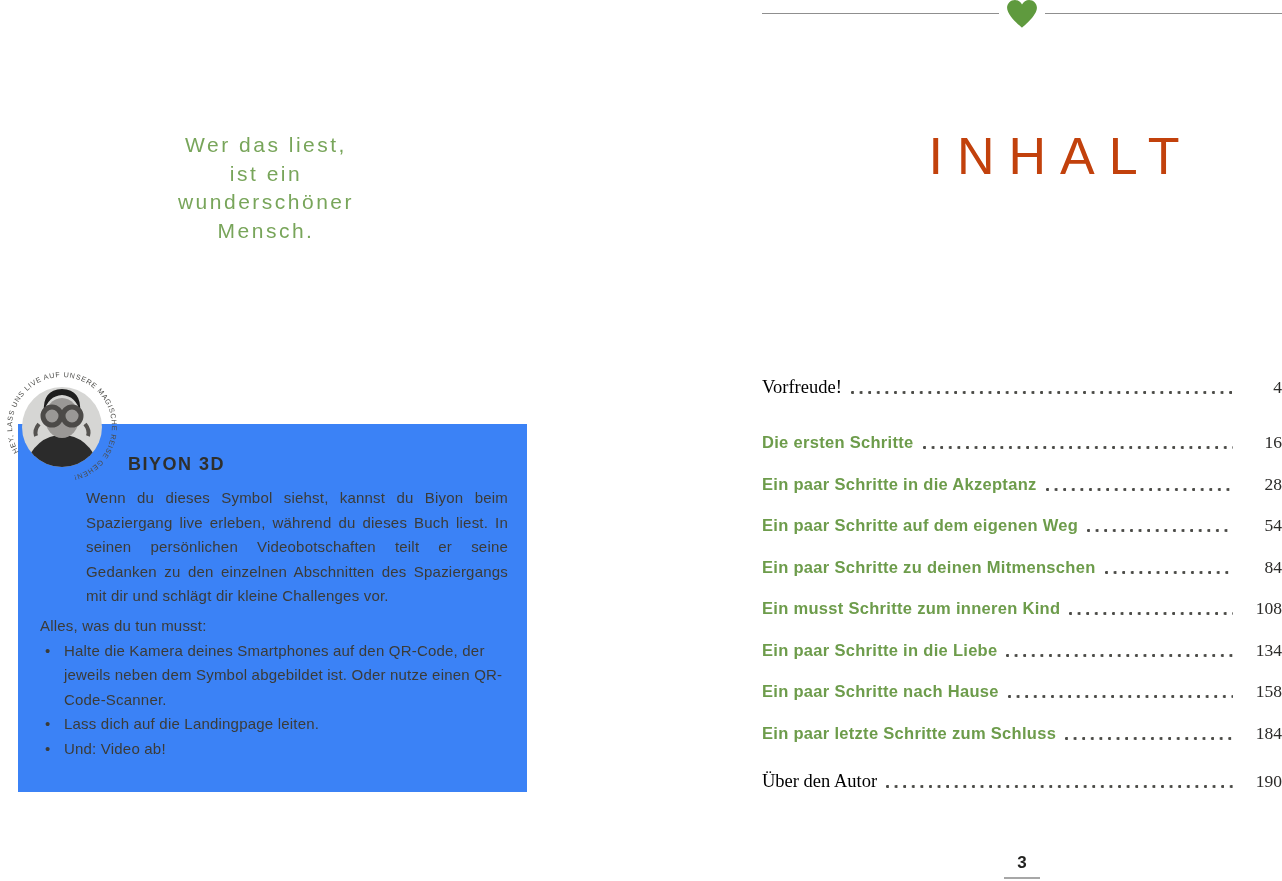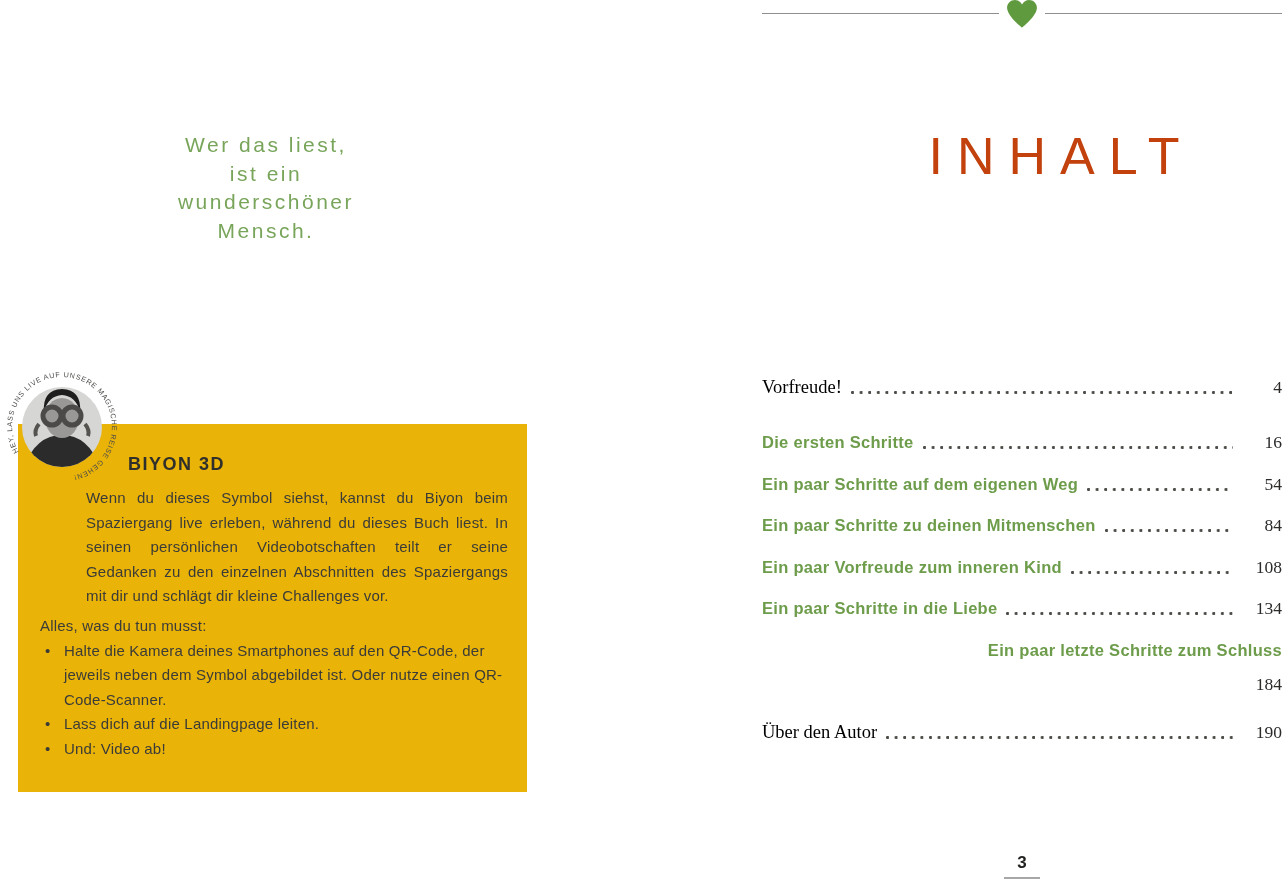--- a/index.html
+++ b/index.html
@@ -6,21 +6,21 @@
   html,body { background:#ffffff; }
   body { font-family:"Liberation Sans", sans-serif; }
   .spread { position:relative; width:1282px; height:881px; background:#ffffff; overflow:hidden; }
 
   
   .quote { position:absolute; left:66px; top:131px; width:400px; text-align:center;
            color:#78a55a; font-size:21px; line-height:28.5px; letter-spacing:2.5px;
            font-weight:500; }
 
   .info-box { position:absolute; left:18px; top:424px; width:509px; height:368px;
-              background:#eab308; }
+              background:#3b82f6; }
   .info-box .box-title { position:absolute; left:110px; top:30px; font-size:18px;
               font-weight:700; color:#2f2f2c; letter-spacing:1.5px; }
   .box-body { position:absolute; left:22px; top:62px; width:468px; color:#3b3b38;
               font-size:15px; line-height:24.6px; letter-spacing:0.2px; }
   .box-paragraph { text-align:justify;margin-left:46px; }
   .list-intro { margin-top:5px; }
   .box-list { list-style:none; }
   .box-list li { position:relative; padding-left:24px; }
   .box-list li::before { content:"•"; position:absolute; left:5px; top:0; color:#3b3b38; }
 
@@ -44,21 +44,21 @@
   .toc-row.green .label { font-size:16.5px; font-weight:700; color:#6d9c4b;
               letter-spacing:0.3px; line-height:25px; }
   .toc-row .leader { flex:1 1 auto; height:3px; margin:0 9px 6px 9px;
               background-image:radial-gradient(circle at 1.5px 1.5px, #4b4b47 1.3px, transparent 1.7px);
               background-size:8.6px 3px; background-repeat:repeat-x; }
   .toc-row .pagenum { width:40px; text-align:right;
               font-family:"Liberation Serif", serif; font-size:17.5px; color:#2c2b29;
               line-height:25px; }
   .toc-row.gap-big { margin-bottom:30px; }
   .toc-row.green { margin-bottom:16.5px; }
-  .toc-row.green.gap-last { margin-bottom:22px;flex-direction:column; }
+  .toc-row.green.gap-last { margin-bottom:22px; }
 
   .folio { position:absolute; left:1002px; top:853px; width:40px; text-align:center;
            font-size:17px; font-weight:700; color:#222220; }
   .folio-rule { position:absolute; left:1004px; top:877px; width:36px; height:2px;
            background:#a7a7a7; }
 </style>
 </head>
 <body>
 
 <div class="spread">
@@ -126,38 +126,48 @@
       <span class="label">Vorfreude!</span>
       <span class="leader"></span>
       <span class="pagenum">4</span>
     </div>
     <div class="toc-row green">
       <span class="label">Die ersten Schritte</span>
       <span class="leader"></span>
       <span class="pagenum">16</span>
     </div>
     <div class="toc-row green">
+      <span class="label">Ein paar Schritte in die Akzeptanz</span>
+      <span class="leader"></span>
+      <span class="pagenum">28</span>
+    </div>
+    <div class="toc-row green">
       <span class="label">Ein paar Schritte auf dem eigenen Weg</span>
       <span class="leader"></span>
       <span class="pagenum">54</span>
     </div>
     <div class="toc-row green">
       <span class="label">Ein paar Schritte zu deinen Mitmenschen</span>
       <span class="leader"></span>
       <span class="pagenum">84</span>
     </div>
     <div class="toc-row green">
-      <span class="label">Ein paar Vorfreude zum inneren Kind</span>
+      <span class="label">Ein musst Schritte zum inneren Kind</span>
       <span class="leader"></span>
       <span class="pagenum">108</span>
     </div>
     <div class="toc-row green">
       <span class="label">Ein paar Schritte in die Liebe</span>
       <span class="leader"></span>
       <span class="pagenum">134</span>
+    </div>
+    <div class="toc-row green">
+      <span class="label">Ein paar Schritte nach Hause</span>
+      <span class="leader"></span>
+      <span class="pagenum">158</span>
     </div>
     <div class="toc-row green gap-last">
       <span class="label">Ein paar letzte Schritte zum Schluss</span>
       <span class="leader"></span>
       <span class="pagenum">184</span>
     </div>
     <div class="toc-row serif">
       <span class="label">Über den Autor</span>
       <span class="leader"></span>
       <span class="pagenum">190</span>

